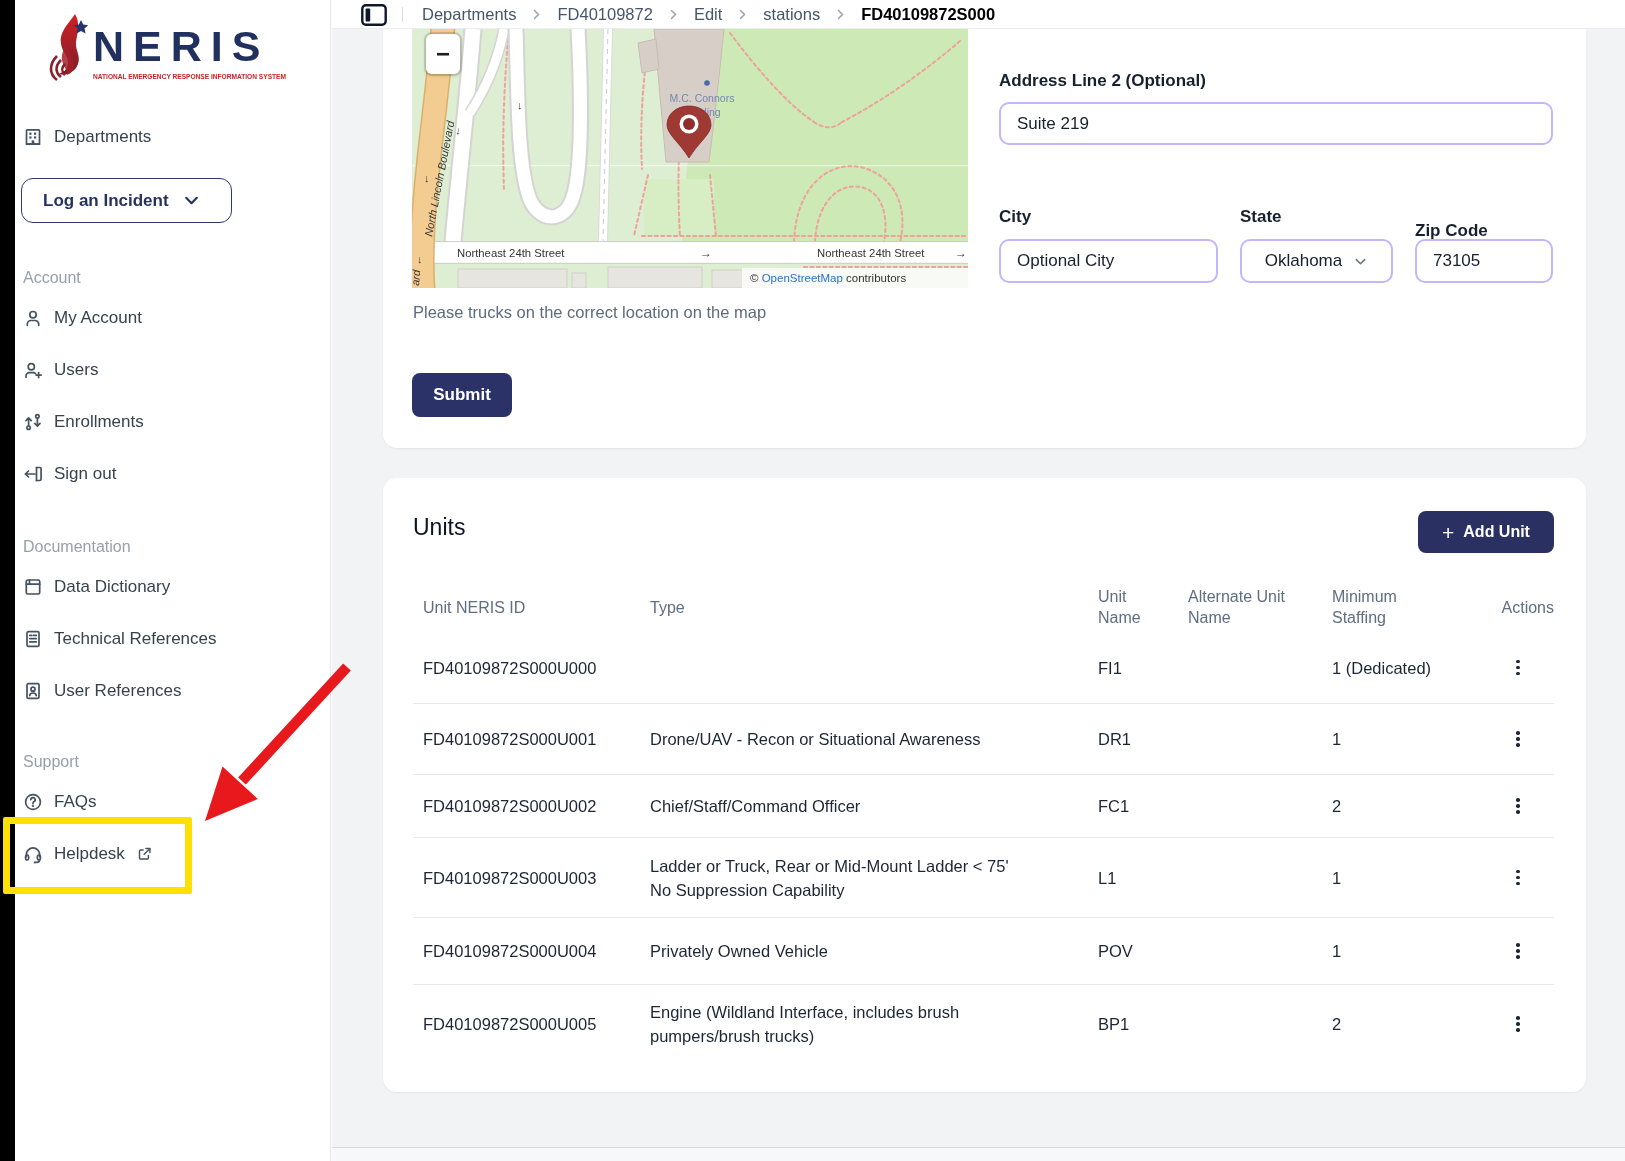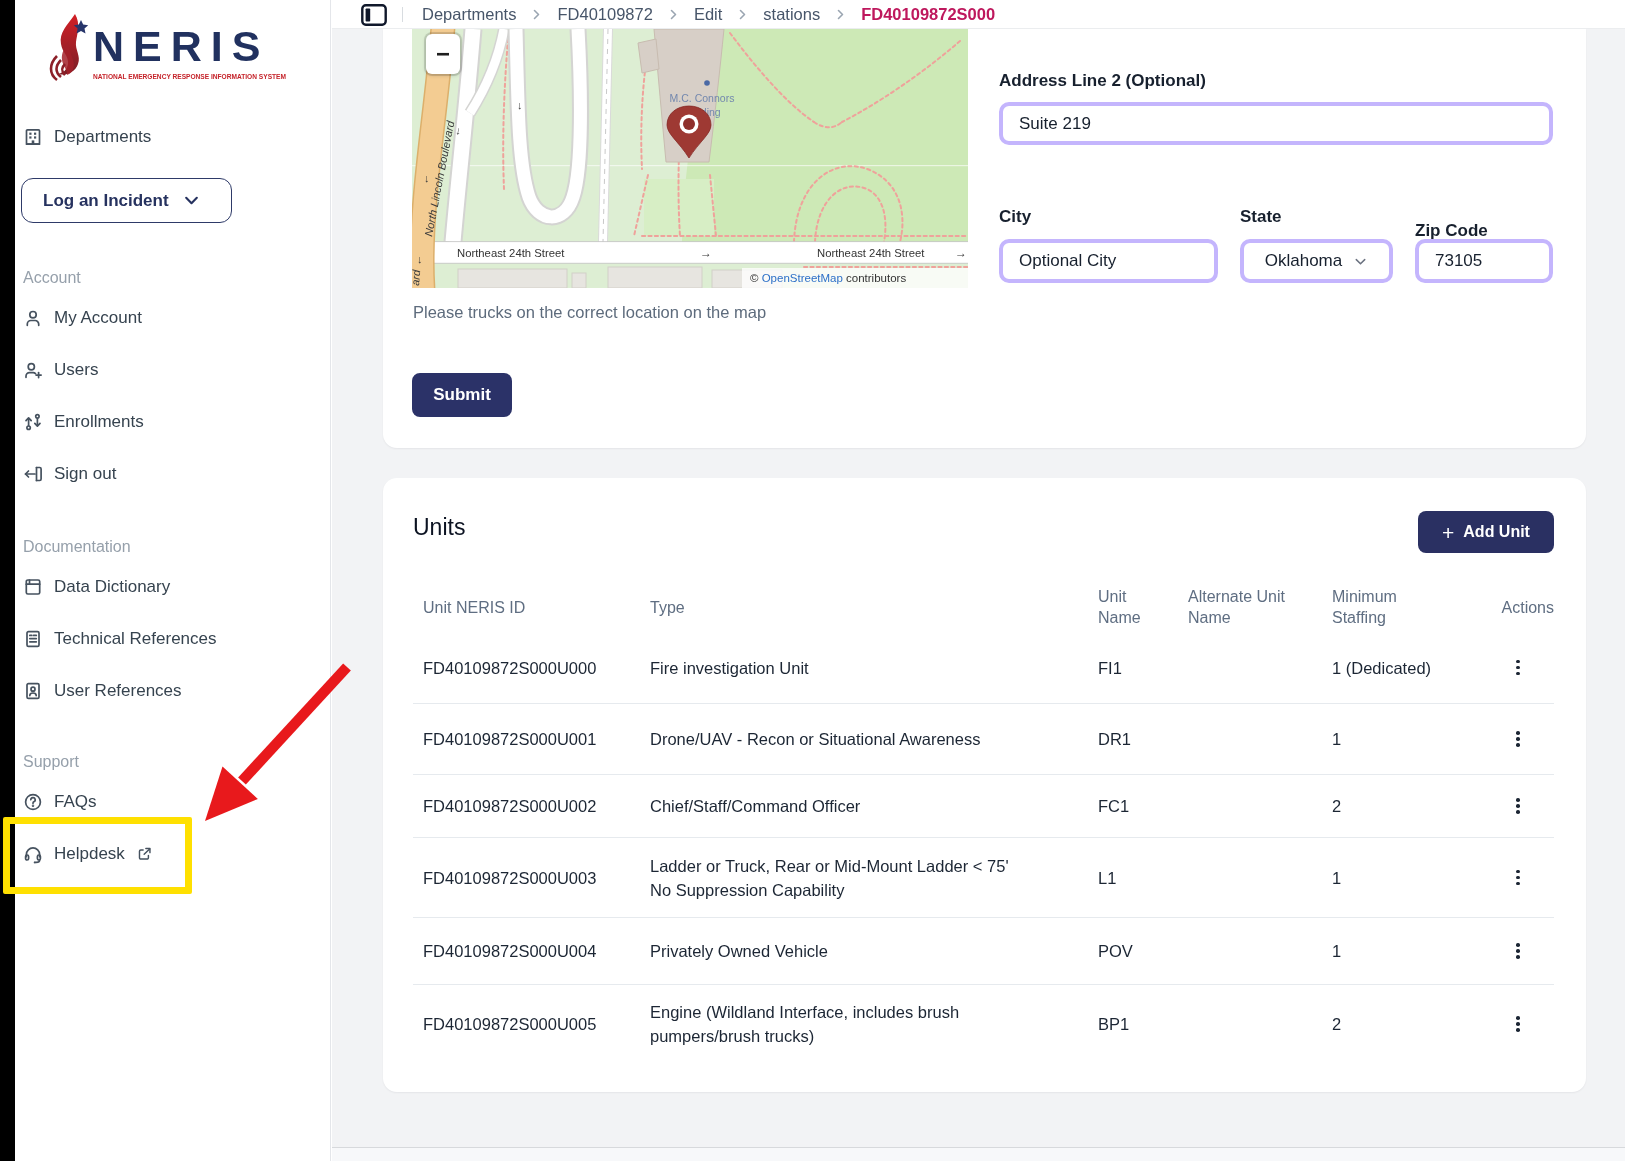--- a/index.html
+++ b/index.html
@@ -31,36 +31,36 @@
   
   #main-bg { left:332px; top:29px; width:1293px; height:1118px; background:#f2f3f5; }
   #bottom-strip { left:332px; top:1147px; width:1293px; height:14px; background:#f7f8fa; border-top:1px solid #d7d9dc; }
 
   
   #topbar { left:332px; top:0; width:1293px; height:29px; background:#fff; border-bottom:1px solid #ebedef; }
   #panel-toggle { position:absolute; left:29px; top:4px; width:26px; height:22px; cursor:pointer; }
   #topbar-divider { position:absolute; left:70px; top:7px; width:1px; height:15px; background:#d8dce0; }
   #breadcrumb { position:absolute; left:90px; top:0; height:29px; display:flex; align-items:center; gap:16px; font-size:16.5px; color:#475569; }
   #breadcrumb .crumb { white-space:nowrap; }
-  #breadcrumb .crumb.last { color:#be185d; font-weight:600; }
+  #breadcrumb .crumb.last { color:#000000; font-weight:600; }
   #breadcrumb .sep svg { width:9px; height:11px; display:block; }
 
   
   #card1 { left:383px; top:29px; width:1203px; height:419px; background:#fff; border-radius:0 0 14px 14px; box-shadow:0 1px 2px rgba(16,24,40,.06); }
   #card2 { left:383px; top:478px; width:1203px; height:614px; background:#fff; border-radius:14px; box-shadow:0 1px 2px rgba(16,24,40,.06); }
 
   
   #map { left:412px; top:29px; width:556px; height:259px; overflow:hidden; cursor:pointer; }
   #zoom-out-btn { left:426px; top:34px; width:34px; height:40px; background:#fff; border-radius:6px; box-shadow:0 0 0 2px rgba(0,0,0,.12), 0 1px 4px rgba(0,0,0,.2); display:flex; align-items:center; justify-content:center; font-size:24px; font-weight:700; color:#1f1f1f; cursor:pointer; }
   #map-hint { left:413px; top:303px; font-size:16.5px; color:#5d6b7c; }
   #submit-btn { left:412px; top:373px; width:100px; height:44px; background:#2b3268; border:none; border-radius:8px; color:#fff; font-size:17px; font-weight:600; font-family:"Liberation Sans",sans-serif; cursor:pointer; }
 
   
   .f-label { position:absolute; font-size:17px; font-weight:600; color:#17202e; }
-  .f-input { position:absolute; border:4px solid #c4b5fd; border-radius:10px; background:#fff; display:flex; align-items:center; padding-left:16px; font-size:17px; color:#17202e; }
+  .f-input { position:absolute; border:2px solid #c4b5fd; border-radius:10px; background:#fff; display:flex; align-items:center; padding-left:16px; font-size:17px; color:#17202e; }
   #state-select { justify-content:center; gap:11px; padding-left:0; cursor:pointer; }
   #state-select svg { width:15px; height:15px; }
 
   
   #units-title { left:413px; top:514px; font-size:23px; font-weight:400; color:#0c1322; }
   #add-unit-btn { left:1418px; top:511px; width:136px; height:42px; background:#2a3062; border:none; border-radius:8px; color:#fff; display:flex; align-items:center; justify-content:center; gap:9px; cursor:pointer; font-family:"Liberation Sans",sans-serif; }
   #add-unit-btn .plus { font-size:21px; font-weight:400; line-height:1; }
   #add-unit-btn .lbl { font-size:16px; font-weight:600; }
 
   
@@ -232,21 +232,20 @@
     <div id="thead" class="trow" style="top:582px;height:50px;">
       <div class="cell c0">Unit NERIS ID</div>
       <div class="cell c1">Type</div>
       <div class="cell c2">Unit Name</div>
       <div class="cell c3">Alternate Unit Name</div>
       <div class="cell c4">Minimum Staffing</div>
       <div class="cell c5">Actions</div>
     </div>
     <div class="trow rdiv" style="top:632px;height:72px;">
       <div class="cell c0">FD40109872S000U000</div>
-      <div class="cell c1">Fire investigation Unit</div>
       <div class="cell c2">FI1</div>
       <div class="cell c3"></div>
       <div class="cell c4">1 (Dedicated)</div>
       <div class="kebab">
         <i></i>
         <i></i>
         <i></i>
       </div>
     </div>
     <div class="trow rdiv" style="top:704px;height:71px;">

